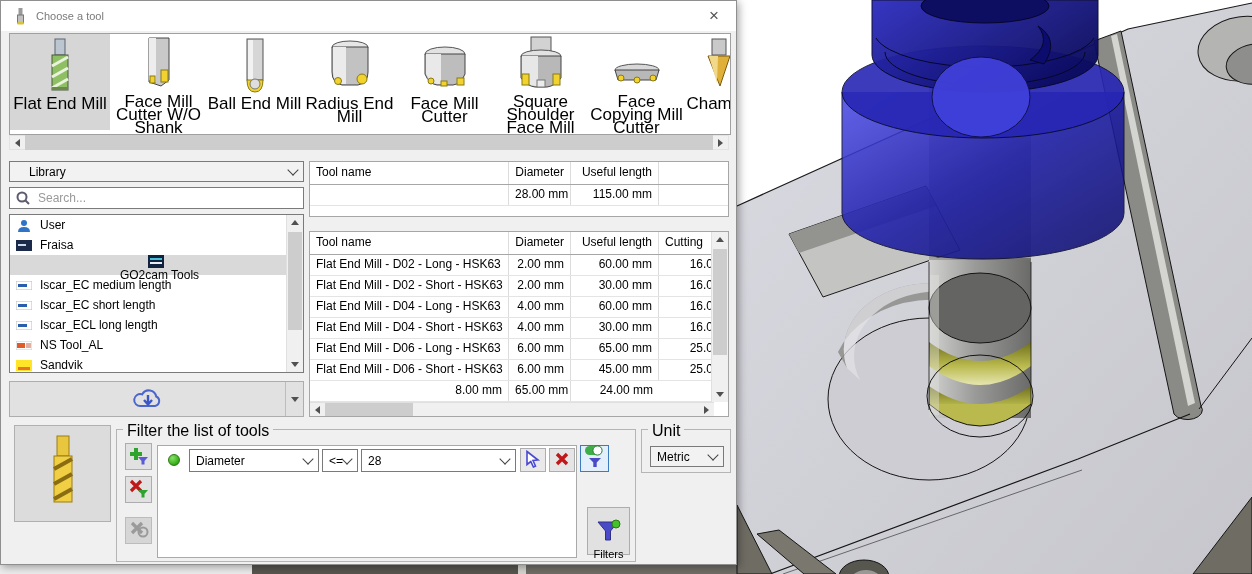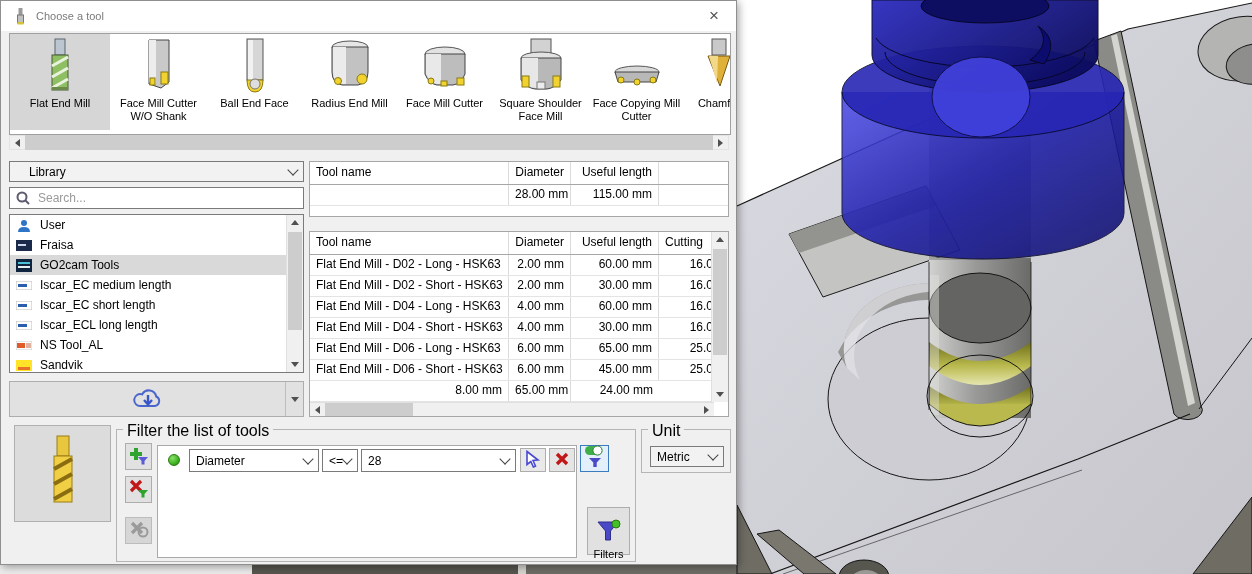--- a/index.html
+++ b/index.html
@@ -14,21 +14,21 @@
   #title-icon{margin-left:14px;display:inline-flex;}
   #title-text{margin-left:10px;color:#7a7a7a;font-size:11px;}
   #close-btn{position:absolute;right:10px;top:4px;width:24px;height:22px;display:flex;align-items:center;justify-content:center;
              color:#555;font-size:17px;cursor:pointer;}
   
   #strip{position:absolute;left:8px;top:32px;width:720px;height:100px;background:#fff;border:1px solid #a0a0a0;
          display:flex;overflow:hidden;}
   .ts-item{height:96px;display:flex;flex-direction:column;align-items:center;flex:none;padding-top:2px;box-sizing:border-box;}
   .ts-item.sel{background:#d6d6d6;}
   .ts-ico{height:58px;display:flex;align-items:flex-end;justify-content:center;}
-  .ts-lbl{font-size:11px;line-height:13px;text-align:center;margin-top:3px;}
+  .ts-lbl{font-size:17px;line-height:13px;text-align:center;margin-top:3px;}
   
   .hscroll{position:absolute;background:#f0f0f0;height:15px;display:flex;align-items:center;}
   #strip-scroll{left:8px;top:134px;width:720px;border:1px solid #e3e3e3;box-sizing:border-box;}
   .sb-btn{width:15px;height:15px;flex:none;display:flex;align-items:center;justify-content:center;}
   .sb-thumb{height:15px;background:#cdcdcd;}
   .tri{width:0;height:0;display:inline-block;}
   .tri.l{border-top:4px solid transparent;border-bottom:4px solid transparent;border-right:5px solid #505050;}
   .tri.r{border-top:4px solid transparent;border-bottom:4px solid transparent;border-left:5px solid #505050;}
   .tri.u{border-left:4px solid transparent;border-right:4px solid transparent;border-bottom:5px solid #505050;}
   .tri.d{border-left:4px solid transparent;border-right:4px solid transparent;border-top:5px solid #505050;}
@@ -42,21 +42,21 @@
   
   #search{position:absolute;left:8px;top:186px;width:295px;height:22px;background:#fff;border:1px solid #7a7a7a;
           box-sizing:border-box;display:flex;align-items:center;}
   #search input{border:none;outline:none;background:transparent;font:12px "Liberation Sans",sans-serif;
                 color:#be185d;width:240px;}
   #search input::placeholder{color:#9a9a9a;}
   
   #liblist{position:absolute;left:8px;top:213px;width:295px;height:159px;background:#fff;border:1px solid #7a7a7a;
            box-sizing:border-box;overflow:hidden;}
   .li{height:20px;display:flex;align-items:center;padding-left:6px;}
-  .li.sel{background:#d9d9d9;}
+  .li.sel{background:#d9d9d9;flex-direction:column;}
   .li .lic{width:16px;height:13px;margin-right:8px;flex:none;display:inline-flex;align-items:center;justify-content:center;}
   .vscroll{position:absolute;width:16px;background:#f0f0f0;border-left:1px solid #e0e0e0;}
   #lib-vs{right:0;top:0;bottom:0;}
   .vs-btn{height:15px;display:flex;align-items:center;justify-content:center;}
   .vs-thumb{position:absolute;left:1px;right:1px;background:#cdcdcd;}
   
   #dl-btn{position:absolute;left:8px;top:380px;width:295px;height:36px;background:#e1e1e1;border:1px solid #adadad;
           box-sizing:border-box;display:flex;align-items:center;}
   #dl-main{flex:1;display:flex;align-items:center;justify-content:center;height:100%;}
   #dl-arrow{width:17px;height:100%;border-left:1px solid #bdbdbd;display:flex;align-items:center;justify-content:center;}
@@ -244,21 +244,21 @@
     </div>
     <div class="ts-item" style="width:95px">
       <span class="ts-ico">
         <svg width="30" height="56">
             <rect x="7" y="1" width="16" height="41" fill="#d6d6d6" stroke="#555"></rect>
             <rect x="8" y="2" width="5" height="40" fill="#f2f2f2"></rect>
             <path d="M7,42 Q7,54 15,54 Q23,54 23,42 Z" fill="#f2d22e" stroke="#8a7a10"></path>
             <circle cx="15" cy="46" r="5" fill="#dedede" stroke="#777"></circle>
           </svg>
       </span>
-      <span class="ts-lbl">Ball End Face</span>
+      <span class="ts-lbl">Ball End Mill</span>
     </div>
     <div class="ts-item" style="width:95px">
       <span class="ts-ico">
         <svg width="44" height="56">
             <ellipse cx="22" cy="9" rx="18" ry="6" fill="#e6e6e6" stroke="#555"></ellipse>
             <path d="M4,9 L4,34 Q4,45 14,47 L30,47 Q40,45 40,34 L40,9 Z" fill="#c2c2c2" stroke="#444"></path>
             <path d="M5,9 L5,34 Q5,44 14,46 L18,46 L18,9 Z" fill="#ebebeb"></path>
             <circle cx="34" cy="41" r="5" fill="#f2d22e" stroke="#8a7a10"></circle>
             <circle cx="10" cy="43" r="3.5" fill="#f2d22e" stroke="#8a7a10"></circle>
           </svg>

